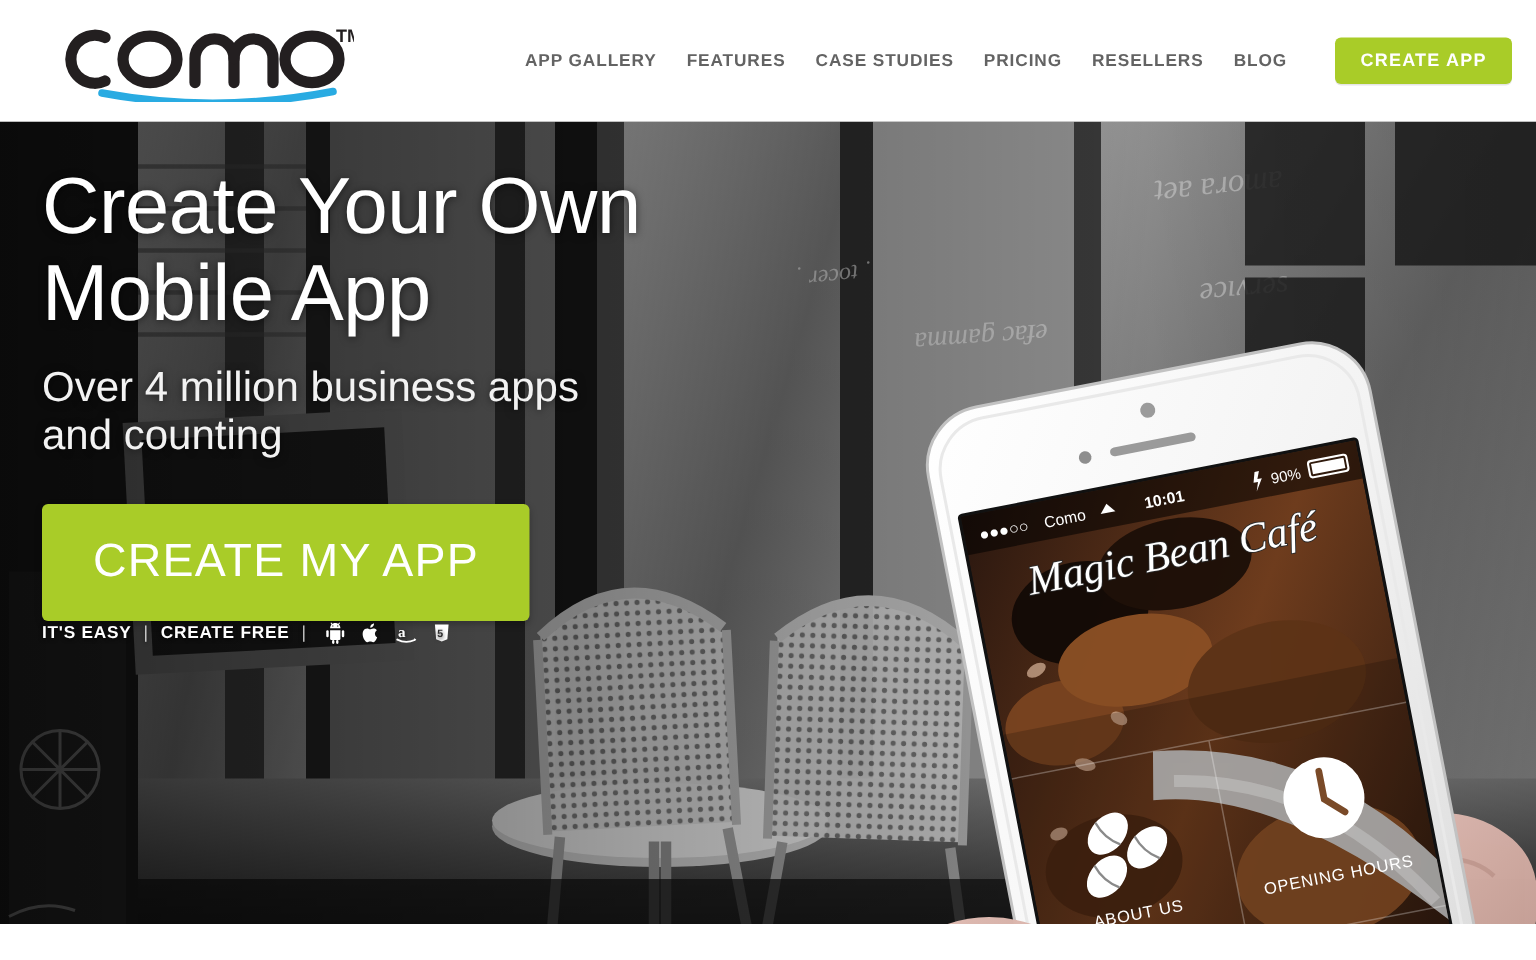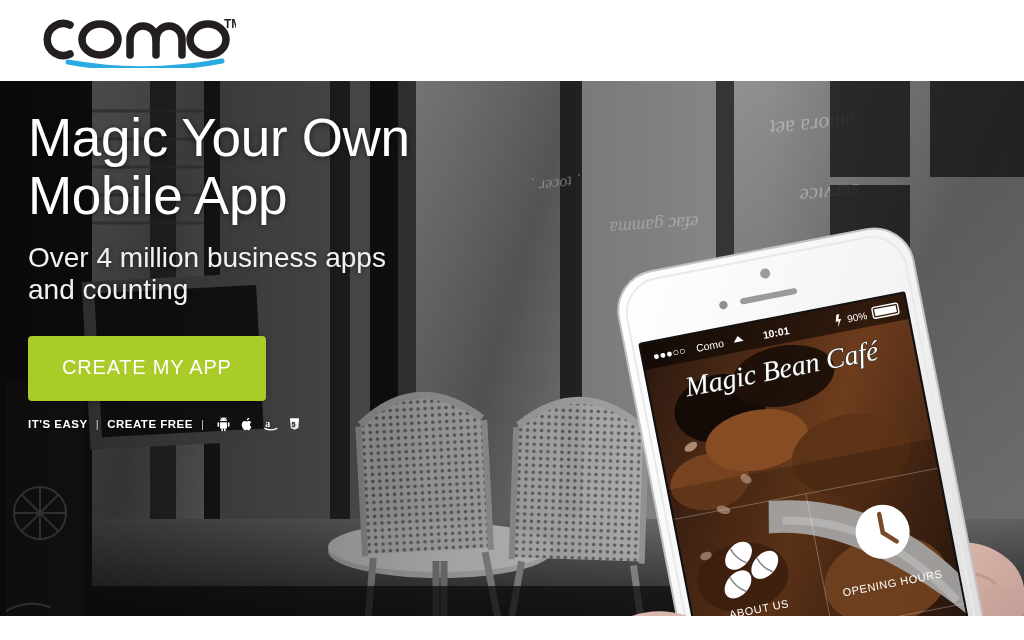--- a/index.html
+++ b/index.html
@@ -122,33 +122,33 @@
     color: #f2f2f2;
     text-shadow: 0 1px 6px rgba(0,0,0,0.55);
     white-space: pre-line;
   }
 
   .hero-cta {
     margin-top: 29px;
     display: inline-block;
     background: #a9cc28;
     color: #ffffff;
-    font-size: 20px;
+    font-size: 31px;
     font-weight: 300;
     letter-spacing: 0.8px;
     padding: 20px 34px 22px;
     border: none;
     border-radius: 4px;
     cursor: pointer;
     font-family: "Liberation Sans", sans-serif;
     box-shadow: 0 2px 5px rgba(0,0,0,0.25);
   }
 
   .hero-meta {
-    margin-top: 15px;
+    margin-top: 0;
     display: flex;
     align-items: center;
     gap: 8px;
     color: #ffffff;
     font-size: 11.5px;
     font-weight: bold;
     letter-spacing: 0.5px;
     text-shadow: 0 1px 3px rgba(0,0,0,0.8);
   }
   .hero-meta .sep { opacity: 0.75; font-weight: normal; }
@@ -202,20 +202,29 @@
           <path d="M104 43 L104 27 A13 13 0 0 1 130 27 L130 43" stroke-linecap="round"></path>
           <path d="M130 27 A13 13 0 0 1 156 27 L156 43" stroke-linecap="round"></path>
 
           <ellipse cx="182" cy="27.5" rx="18" ry="15.5"></ellipse>
         </g>
         <text x="198" y="16" font-family="Liberation Sans, sans-serif" font-size="12" font-weight="bold" fill="#231F20">TM</text>
         <path d="M42 50 Q118 64 196 49" stroke="#29ABE2" stroke-width="5" fill="none" stroke-linecap="round"></path>
       </svg>
     </div>
 
+    <nav class="nav" data-interactable="false">
+      <a class="nav-item" href="#" data-interactable="true">APP GALLERY</a>
+      <a class="nav-item" href="#" data-interactable="true">FEATURES</a>
+      <a class="nav-item" href="#" data-interactable="true">CASE STUDIES</a>
+      <a class="nav-item" href="#" data-interactable="true">PRICING</a>
+      <a class="nav-item" href="#" data-interactable="true">RESELLERS</a>
+      <a class="nav-item" href="#" data-interactable="true">BLOG</a>
+      <button class="nav-cta" data-interactable="true">CREATE APP</button>
+    </nav>
   </div>
 
   <div class="hero" data-interactable="false">
 
     <div class="hero-photo" data-interactable="false">
       <svg viewBox="0 0 1024 535" preserveAspectRatio="xMidYMid slice">
         <defs>
           <linearGradient id="wallG" x1="0" y1="0" x2="0" y2="1">
             <stop offset="0" stop-color="#8e8e8e"></stop>
             <stop offset="1" stop-color="#5e5e5e"></stop>
@@ -311,21 +320,21 @@
           <path d="M16 184 L6 254 M128 184 L140 254" stroke="#9a9a9a" stroke-width="7"></path>
         </g>
 
         <rect x="92" y="505" width="932" height="30" fill="#121212" opacity="0.75"></rect>
 
         <rect width="1024" height="535" fill="url(#vign)"></rect>
       </svg>
     </div>
 
     <div class="hero-copy" data-interactable="false">
-      <h1 class="hero-title" data-interactable="false">Magic Your Own
+      <h1 class="hero-title" data-interactable="false">Create Your Own
 Mobile App</h1>
       <p class="hero-sub" data-interactable="false">Over 4 million business apps
 and counting</p>
       <button class="hero-cta" data-interactable="true">CREATE MY APP</button>
 
       <div class="hero-meta" data-interactable="false">
         <span class="easy" data-interactable="false">IT'S EASY</span>
         <span class="sep" data-interactable="false">|</span>
         <span class="free" data-interactable="true">CREATE FREE</span>
         <span class="sep" data-interactable="false">|</span>

